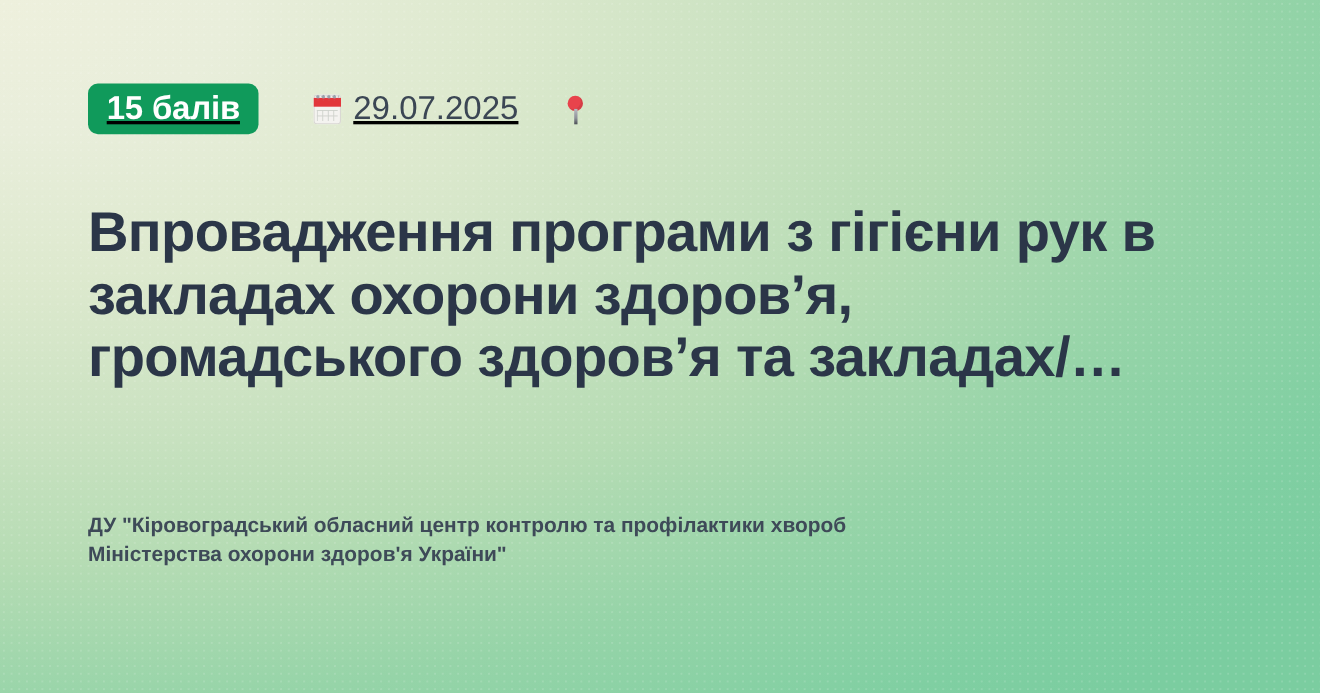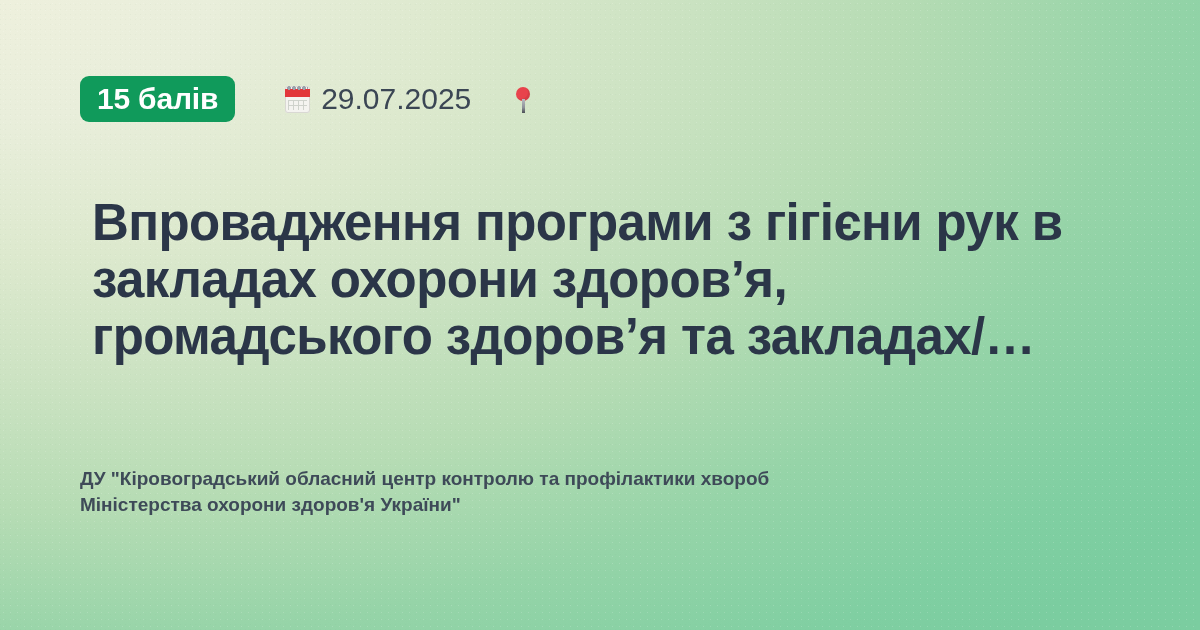--- a/index.html
+++ b/index.html
@@ -53,20 +53,21 @@
   }
 
   .card > * { position: relative; z-index: 1; }
 
   
   .meta-row {
     display: flex;
     align-items: center;
     height: 50px;
     flex: 0 0 auto;
+    text-decoration: underline;
   }
 
   .score-badge {
     display: inline-flex;
     align-items: center;
     justify-content: center;
     height: 46px;
     padding: 0 17px;
     border-radius: 9px;
     background: #109a5b;
@@ -143,21 +144,21 @@
   }
   .pin-icon .pin-needle {
     position: absolute;
     top: 13px; left: 6.5px;
     width: 3px; height: 14px;
     background: linear-gradient(to bottom, #b9bcc2 0%, #8e9299 60%, #4b4f56 100%);
   }
 
   
   .title {
-    margin: 12px;
+    margin: 0;
     padding-top: 58px;
     color: #2b3648;
     font-size: 51px;
     line-height: 1.12;
     font-weight: 700;
     letter-spacing: -0.6px;
     max-width: 1045px;
     flex: 0 0 auto;
   }
 

